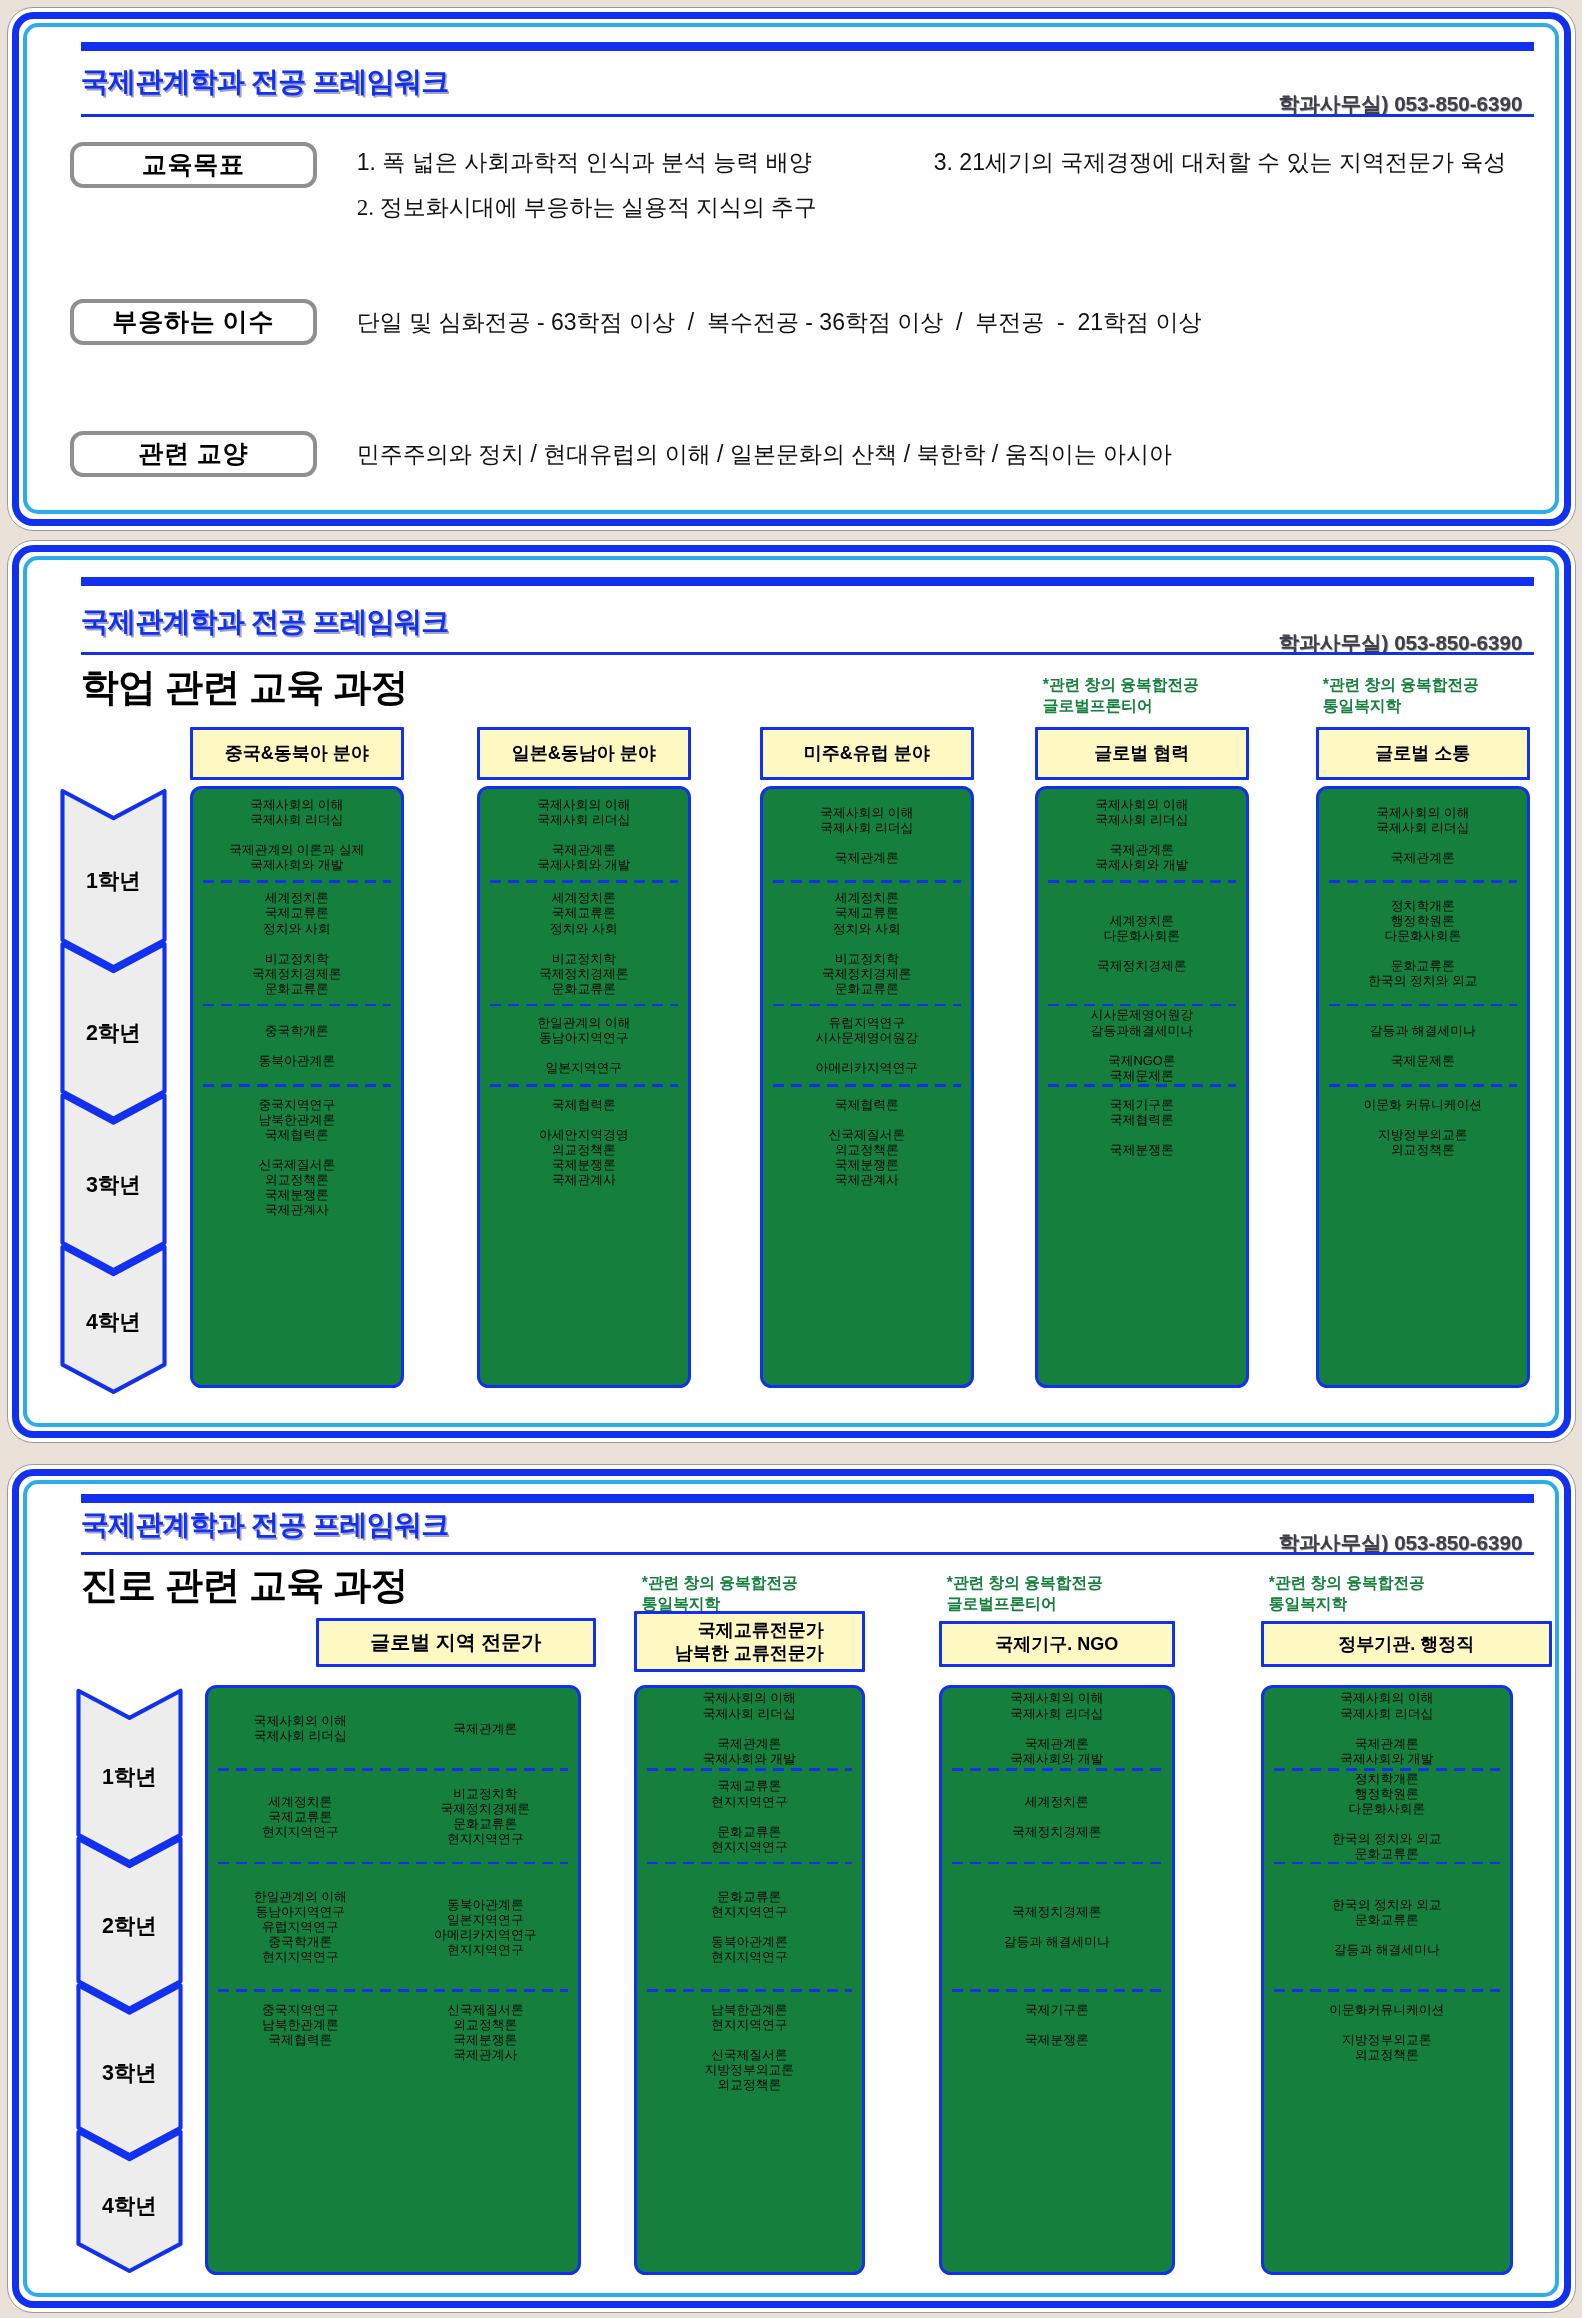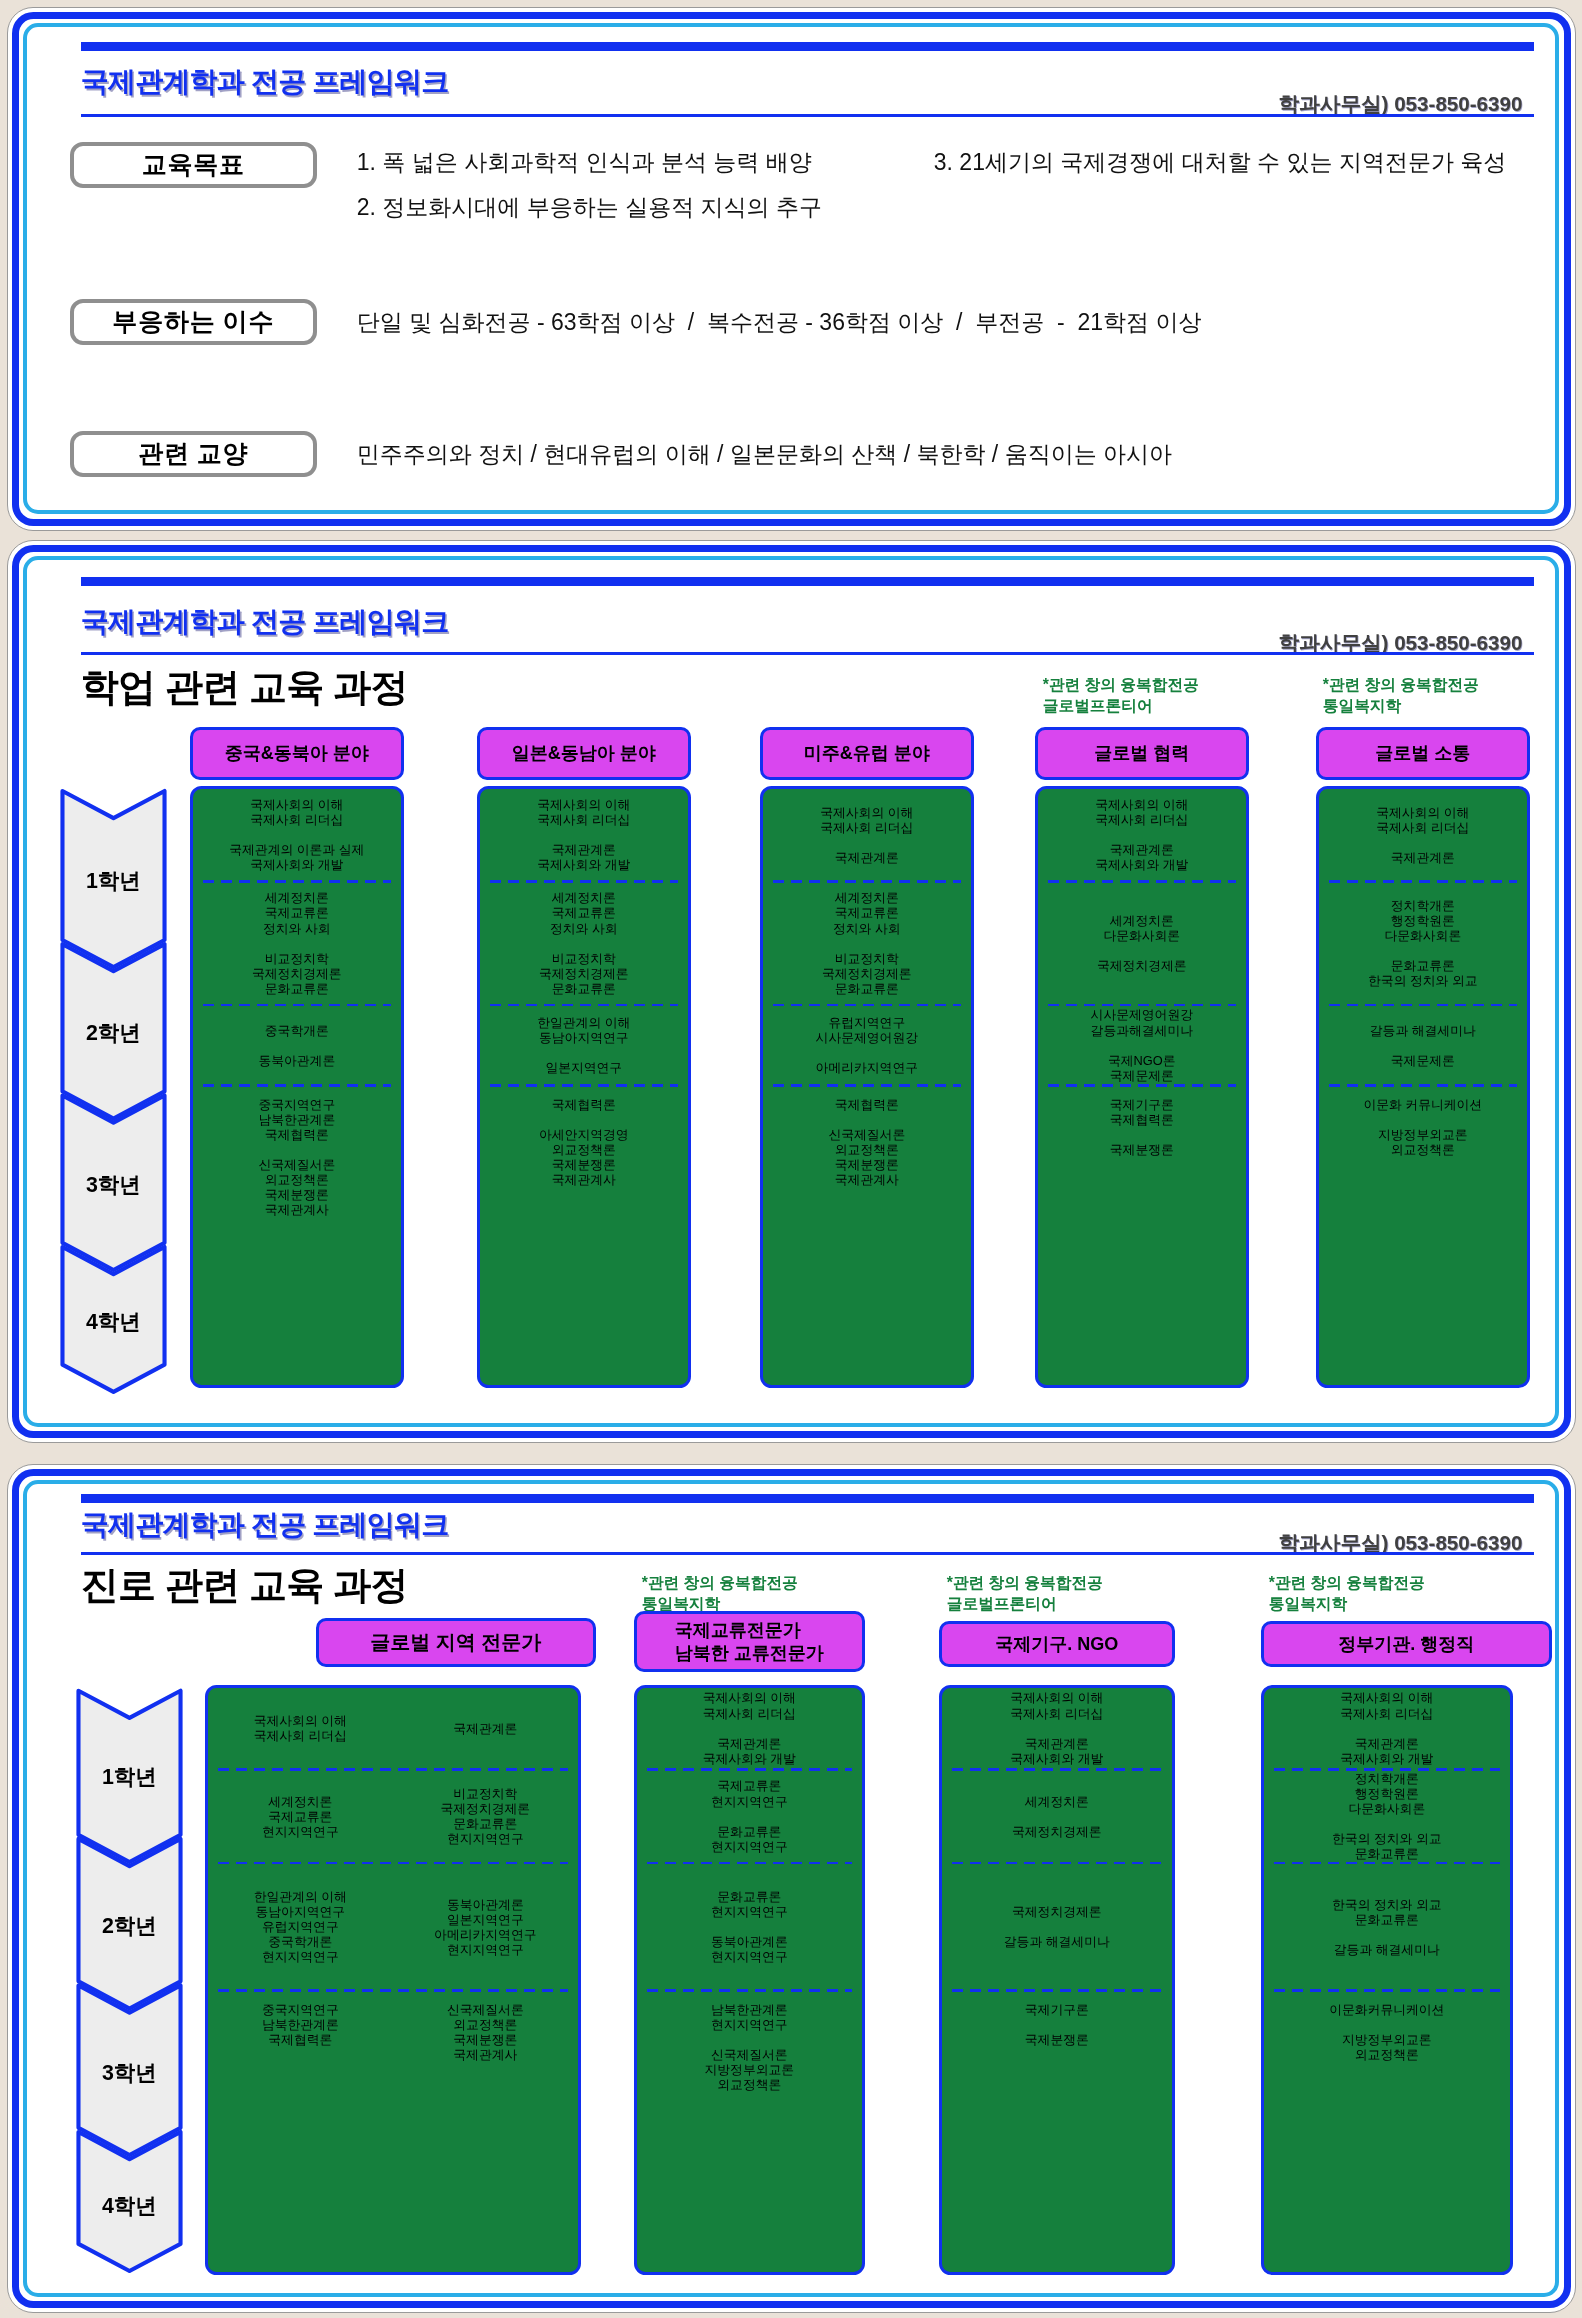--- a/index.html
+++ b/index.html
@@ -15,21 +15,21 @@
   .cframe{border:4.1px solid #2aade8;border-radius:15px;height:100%;position:relative;background:#fff;}
   .inner{position:absolute;inset:0;padding-left:29px;}
   .topbar{position:absolute;left:54px;right:21.4px;height:9px;background:#1130f0;}
   .rule{position:absolute;left:54px;right:21.4px;height:3.3px;background:#1130f0;}
   .sec-title{position:absolute;left:54px;color:#1130f0;font-weight:900;font-size:28px;text-shadow:1.6px 1.6px 0 rgba(20,20,110,.4);letter-spacing:-0.8px;}
   .phone{position:absolute;right:33px;color:#404040;font-weight:900;font-size:20.6px;text-shadow:0.8px 0.8px 0 rgba(20,20,110,.4);}
   .bighead{position:absolute;left:54px;font-size:38px;font-weight:900;color:#000;letter-spacing:-0.8px;}
   .badge{position:absolute;left:43px;width:247px;height:46px;border:4.1px solid #8f8f8f;border-radius:13px;display:flex;align-items:center;justify-content:center;font-family:"Liberation Serif", serif;font-weight:bold;font-size:25px;letter-spacing:0.8px;background:#fff;color:#000;}
   .rowtext{position:absolute;font-size:23px;color:#111;white-space:pre-wrap;}
   .note{position:absolute;color:#15803d;font-size:15.7px;font-weight:bold;white-space:pre-line;line-height:1.3;}
-  .colhead{position:absolute;border:3.3px solid #1130f0;border-radius:10px;display:flex;align-items:center;justify-content:center;font-weight:bold;font-size:18px;text-align:left;white-space:pre-line;background:#d946ef;line-height:1.25;color:#000;}
+  .colhead{position:absolute;border:3.3px solid #1130f0;border-radius:1px;display:flex;align-items:center;justify-content:center;font-weight:bold;font-size:18px;text-align:right;white-space:pre-line;background:#fef9c3;line-height:1.25;color:#000;}
   .cbox{position:absolute;border:3.3px solid #1130f0;border-radius:11.5px;background:#15803d;display:flex;flex-direction:column;}
   .seg{flex:none;display:flex;align-items:center;justify-content:center;white-space:pre-line;text-align:center;font-size:12.8px;line-height:1.18;color:#000;}
   .seg.grow{flex:1;align-items:flex-start;padding-top:10px;}
   .seg.split{flex-direction:row;}
   .seg.split .half{flex:1;white-space:pre-line;text-align:center;}
   .h2a{height:91px;}.h2b{height:121px;}.h2c{height:78px;}
   .h3a{height:80px;}.h3b{height:91px;}.h3c{height:125px;}
   .dash{flex:none;height:2.5px;margin:0 10px;background:repeating-linear-gradient(90deg,#1130f0 0 10.7px,transparent 10.7px 18px);}
   .arrows{position:absolute;width:107px;}
   .ylabel{position:absolute;width:107px;text-align:center;font-size:21.4px;font-weight:bold;color:#000;}
@@ -42,21 +42,21 @@
   <div class="cframe">
    <div class="inner">
      <div class="topbar" style="top:15px;"></div>
      <div class="sec-title" style="top:36px;">국제관계학과 전공 프레임워크</div>
      <div class="phone" style="top:63px;">학과사무실) 053-850-6390</div>
      <div class="rule" style="top:87px;"></div>
 
      <div class="badge" style="top:115px;">교육목표</div>
      <div class="rowtext" style="top:120px;left:330px;">1. 폭 넓은 사회과학적 인식과 분석 능력 배양</div>
      <div class="rowtext" style="top:120px;left:907px;">3. 21세기의 국제경쟁에 대처할 수 있는 지역전문가 육성</div>
-     <div class="rowtext" style="top:165px;left:330px;">2. 정보화시대에 부응하는 실용적 지식의 추구</div>
+     <div class="rowtext" style="top:165px;left:330px;font-family:Liberation Serif, serif;">2. 정보화시대에 부응하는 실용적 지식의 추구</div>
 
      <div class="badge" style="top:272px;">부응하는 이수</div>
      <div class="rowtext" style="top:280px;left:330px;">단일 및 심화전공 - 63학점 이상  /  복수전공 - 36학점 이상  /  부전공  -  21학점 이상</div>
 
      <div class="badge" style="top:404px;">관련 교양</div>
      <div class="rowtext" style="top:412px;left:330px;">민주주의와 정치 / 현대유럽의 이해 / 일본문화의 산책 / 북한학 / 움직이는 아시아</div>
    </div>
   </div>
  </div>
 </section>

